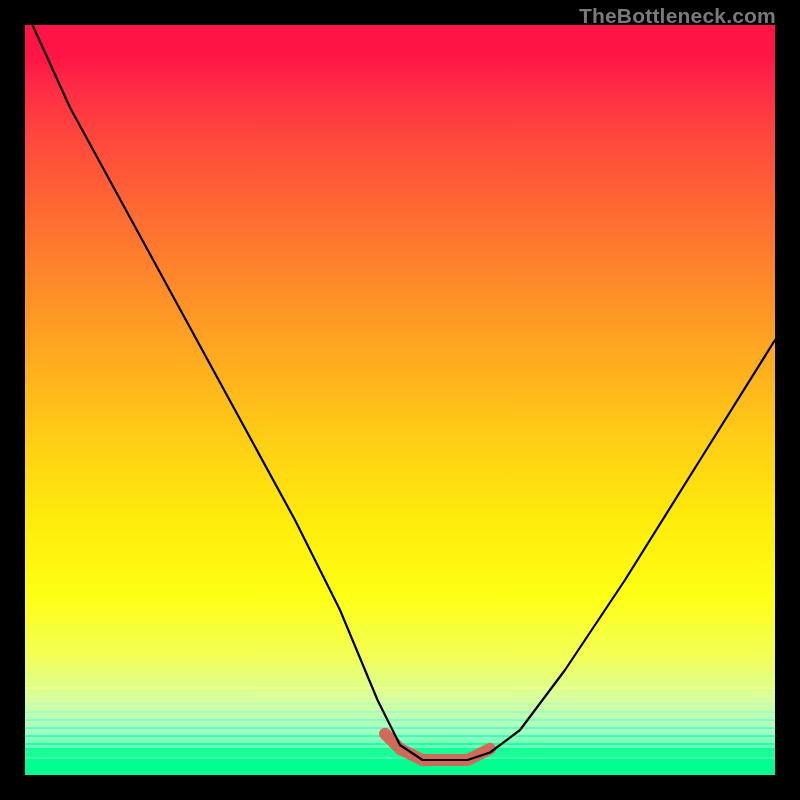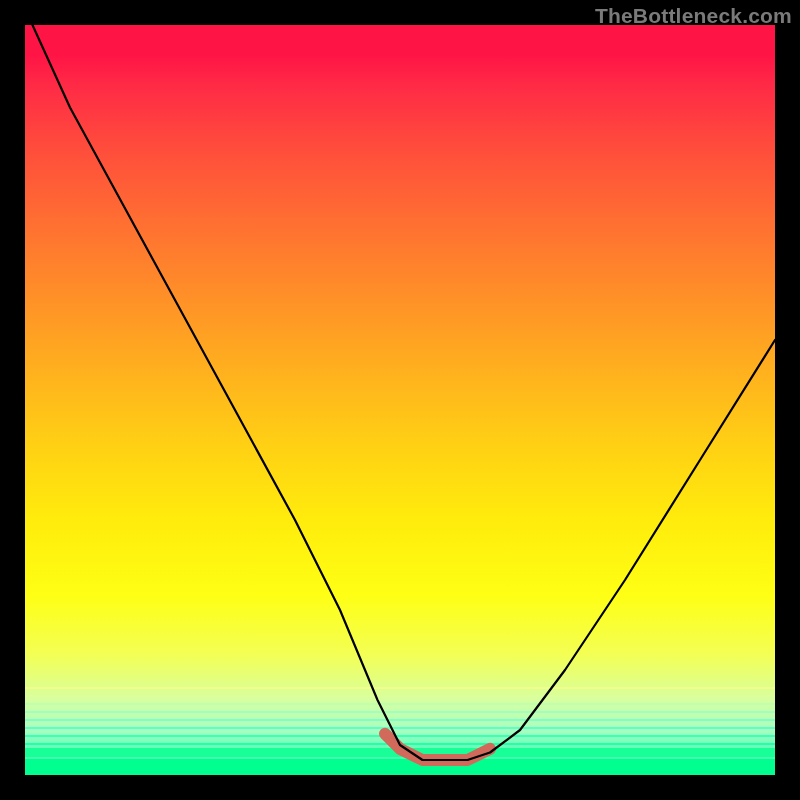--- a/index.html
+++ b/index.html
@@ -89,21 +89,21 @@
     fill: none;
     stroke: #d26a5c;
     stroke-width: 12;
     stroke-linecap: round;
     stroke-linejoin: round;
   }
 
   .watermark {
     position: absolute;
     top: 4px;
-    right: 8px;
+    right: 24px;
     color: #7a7a7a;
     font-size: 21px;
     font-weight: 600;
     letter-spacing: 0.2px;
     user-select: none;
   }
 </style>
 </head>
 <body>
 

